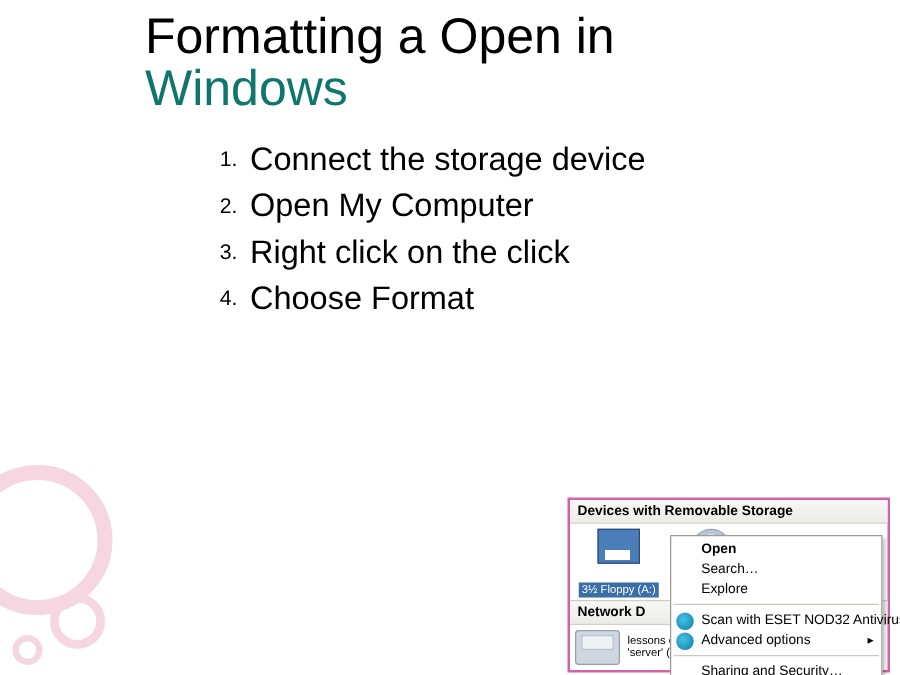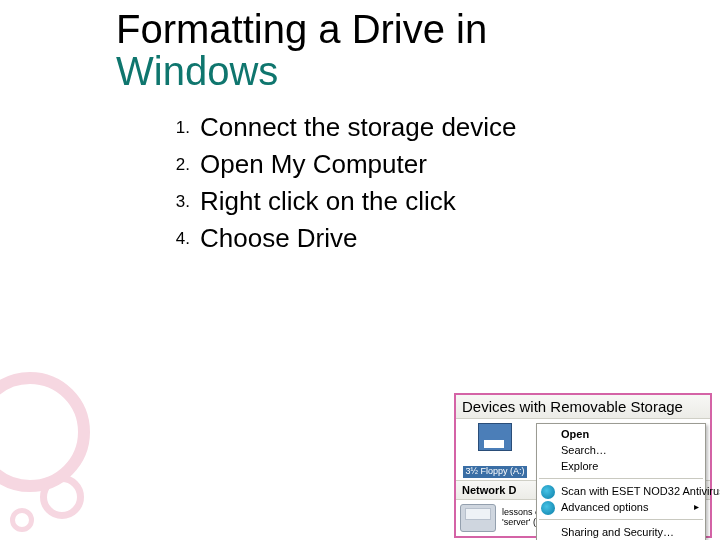--- a/index.html
+++ b/index.html
@@ -9,21 +9,21 @@
   .ring1{left:-30px;top:372px;width:120px;height:120px;border:12px solid #f6d7e1;border-radius:50%;box-sizing:border-box}
   .ring2{left:40px;top:475px;width:44px;height:44px;border:7px solid #f6d7e1;border-radius:50%;box-sizing:border-box}
   .ring3{left:10px;top:508px;width:24px;height:24px;border:5px solid #f6d7e1;border-radius:50%;box-sizing:border-box}
   .title{position:absolute;left:116px;top:8px;width:520px;font-size:40px;font-weight:400;line-height:1.05;color:#000}
   .title span.red{color:#0f766e}
   .list{position:absolute;left:150px;top:110px;font-size:26px;line-height:1.35}
   .list .row{display:flex;margin-bottom:2px}
   .list .num{width:40px;text-align:right;font-size:17px;padding-top:7px;padding-right:10px}
   
   .explorer{position:absolute;right:8px;bottom:2px;width:254px;border:2px solid #d463a6;background:#fff;font-family:Tahoma,Arial,sans-serif;font-size:10px;color:#000}
-  .exp-header{background:linear-gradient(#f7f7f5,#ecece7);padding:3px 6px;font-weight:normal;font-size:15px;border-bottom:1px solid #cfcfc6}
+  .exp-header{background:linear-gradient(#f7f7f5,#ecece7);padding:3px 6px;font-weight:bold;font-size:11px;border-bottom:1px solid #cfcfc6}
   .exp-row{display:flex;align-items:flex-start;padding:4px 4px 2px 4px;gap:4px}
   .dev{width:70px;text-align:center;font-size:9px;line-height:1.1}
   .dev .icon{margin:0 auto 2px auto}
   .floppy-icon{width:32px;height:26px;background:#4b7eb8;border:1px solid #2a4d78;position:relative}
   .floppy-icon::after{content:"";position:absolute;left:5px;bottom:2px;width:20px;height:8px;background:#fff}
   .dvd-icon{width:30px;height:30px;border-radius:50%;background:radial-gradient(circle,#fff 0 25%,#d9e3ec 25% 55%,#b9c7d4 55% 100%);border:1px solid #9aa6b2;margin-top:-2px}
   .floppy-label{background:#3a6ea5;color:#fff;padding:1px 2px;display:inline-block;margin-top:13px}
   .net-header{background:linear-gradient(#f7f7f5,#ecece7);padding:3px 6px;font-weight:bold;font-size:11px;border-top:1px solid #cfcfc6;border-bottom:1px solid #cfcfc6}
   .net-row{display:flex;align-items:center;padding:4px 4px;gap:6px}
   .srv-icon{width:34px;height:26px;background:#cfd6df;border:1px solid #94a0ae;border-radius:3px;position:relative}
@@ -41,39 +41,39 @@
 </style>
 </head>
 <body>
 
 <div class="slide">
   <div class="deco ring1"></div>
   <div class="deco ring2"></div>
   <div class="deco ring3"></div>
 
   <div class="title">
-    <span>Formatting a Drive in </span><span class="red">Windows</span>
+    <span>Formatting a Open in </span><span class="red">Windows</span>
   </div>
 
   <div class="list">
     <div class="row">
         <div class="num">1.</div>
         <div>Connect the storage device</div>
       </div>
     <div class="row">
         <div class="num">2.</div>
         <div>Open My Computer</div>
       </div>
     <div class="row">
         <div class="num">3.</div>
         <div>Right click on the click</div>
       </div>
     <div class="row">
         <div class="num">4.</div>
-        <div>Choose Drive</div>
+        <div>Choose Format</div>
       </div>
   </div>
 
   <div class="explorer">
     <div class="exp-header">Devices with Removable Storage</div>
     <div class="exp-row">
       <div class="dev">
         <div class="icon floppy-icon"></div>
         <div class="floppy-label">3½ Floppy (A:)</div>
       </div>

